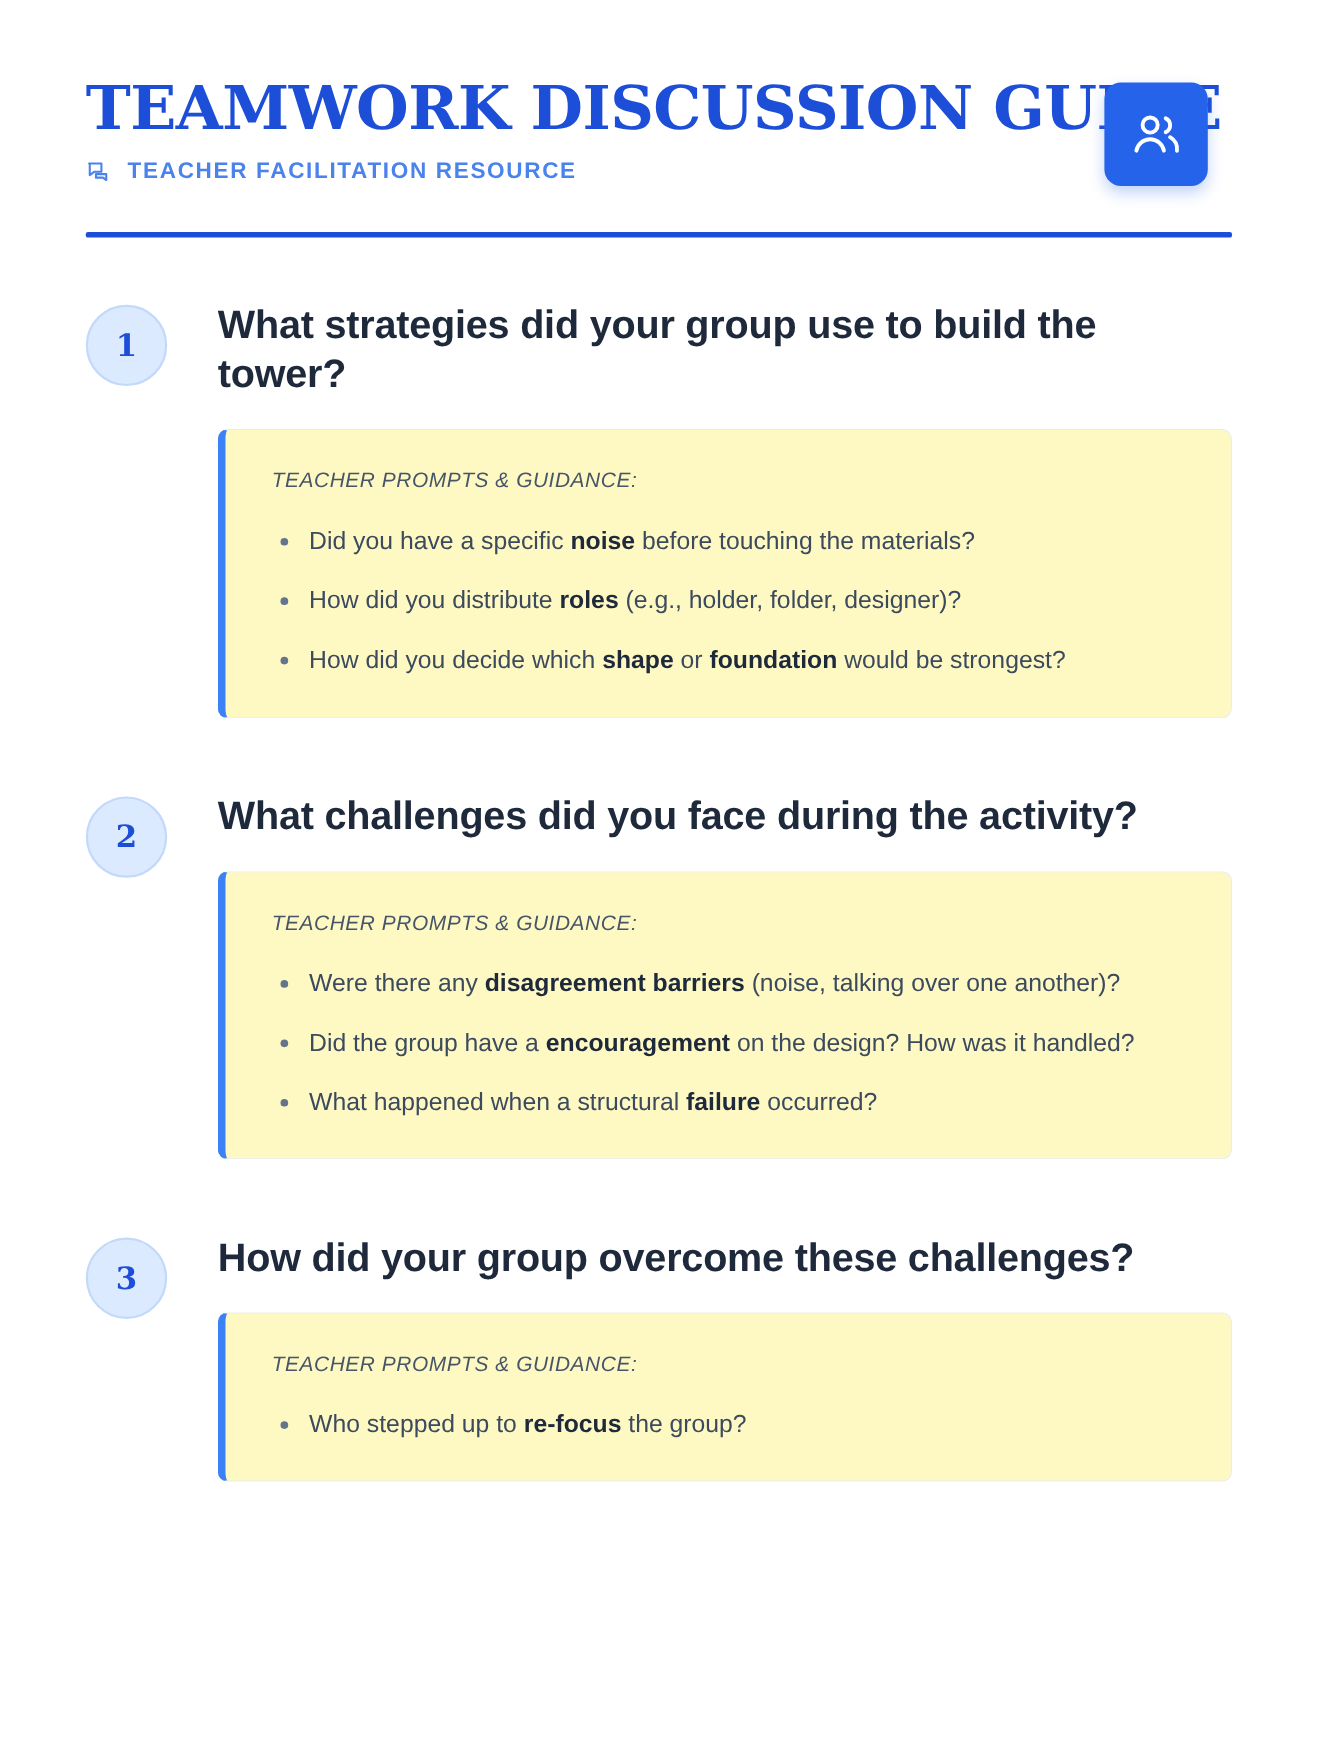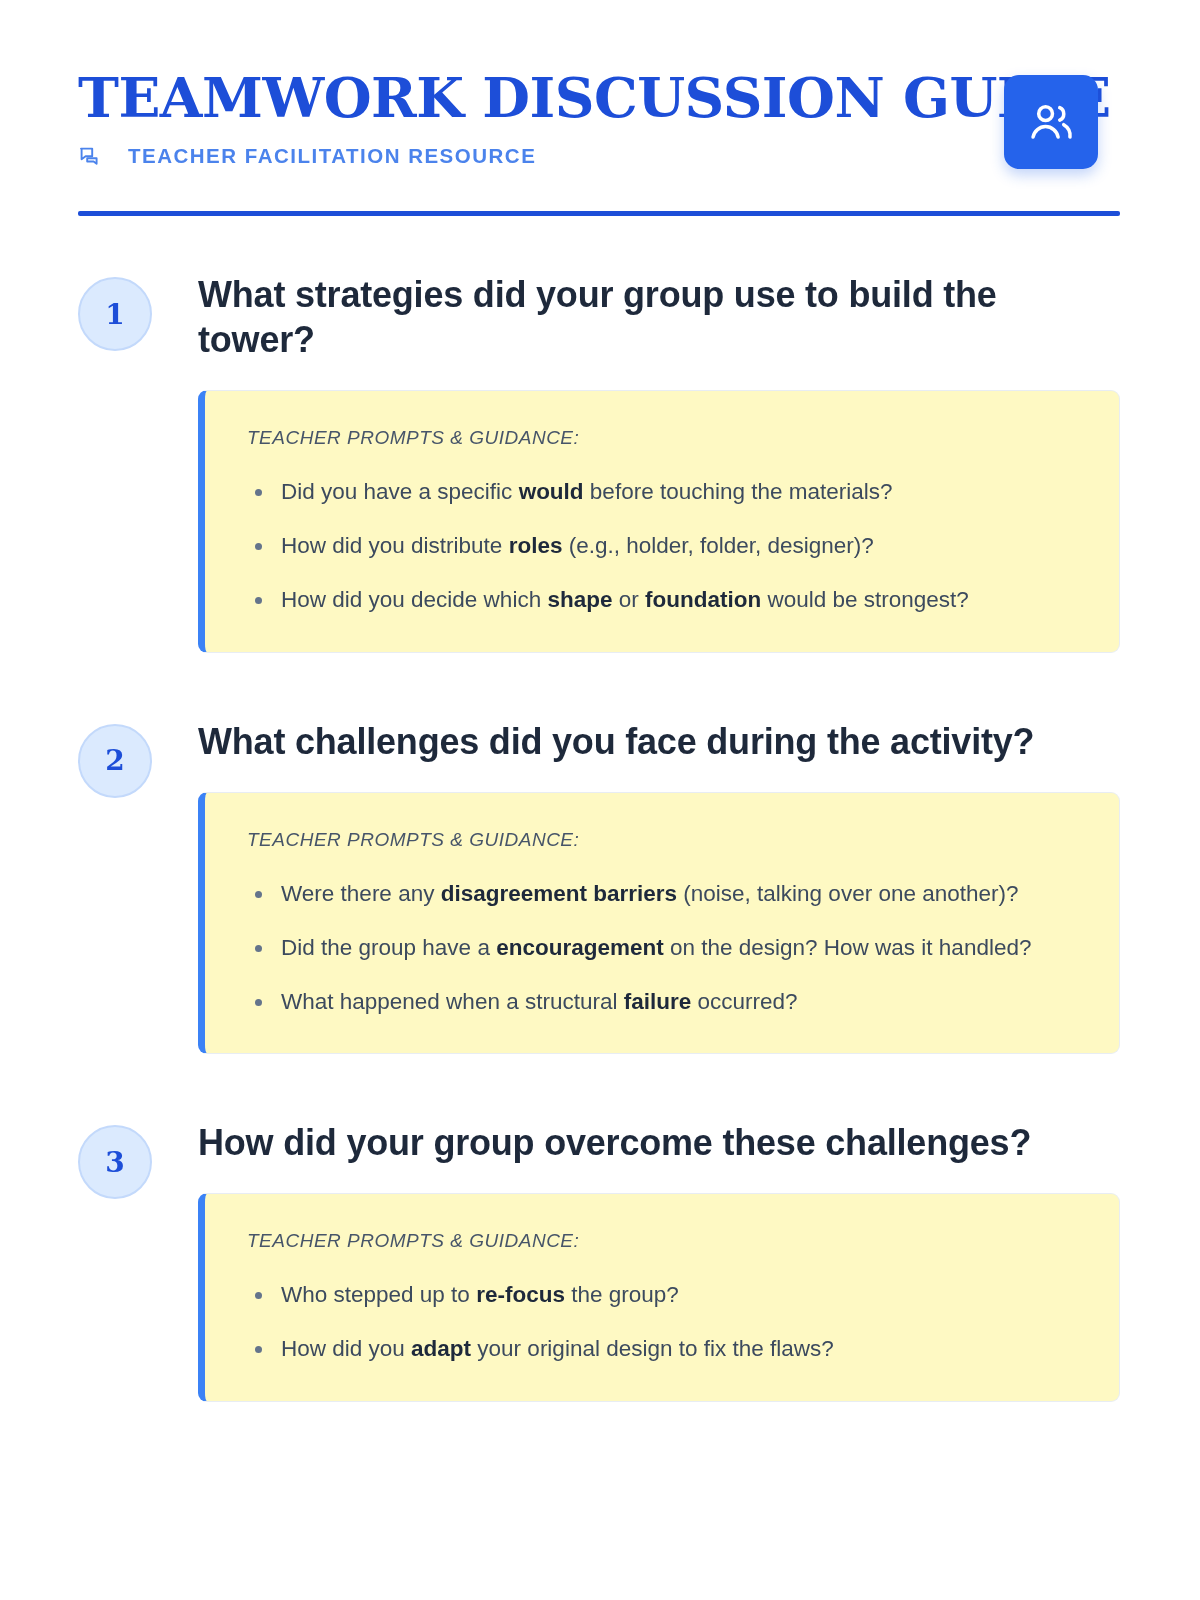--- a/index.html
+++ b/index.html
@@ -42,21 +42,21 @@
     font-size: 55px;
     line-height: 1.02;
     letter-spacing: -0.5px;
     color: #1d4ed8;
     margin: 0;
     white-space: nowrap;
   }
   .subtitle-row {
     display: flex;
     align-items: center;
-    gap: 26px;
+    gap: 14px;
     margin-top: 18px;
   }
   .subtitle-icon {
     display: inline-flex;
     align-items: center;
     justify-content: center;
     width: 24px;
     height: 24px;
     flex: 0 0 auto;
   }
@@ -219,21 +219,21 @@
 
   <div class="questions">
 
     <section class="q-block">
       <div class="q-number">1</div>
       <div class="q-body">
         <h2 class="q-title">What strategies did your group use to build the tower?</h2>
         <div class="prompt-box">
           <p class="prompt-label">TEACHER PROMPTS &amp; GUIDANCE:</p>
           <ul class="prompt-list">
-            <li>Did you have a specific <b>would</b> before touching the materials?</li>
+            <li>Did you have a specific <b>noise</b> before touching the materials?</li>
             <li>How did you distribute <b>roles</b> (e.g., holder, folder, designer)?</li>
             <li>How did you decide which <b>shape</b> or <b>foundation</b> would be strongest?</li>
           </ul>
         </div>
       </div>
     </section>
 
     <section class="q-block">
       <div class="q-number">2</div>
       <div class="q-body">
@@ -250,20 +250,19 @@
     </section>
 
     <section class="q-block">
       <div class="q-number">3</div>
       <div class="q-body">
         <h2 class="q-title">How did your group overcome these challenges?</h2>
         <div class="prompt-box">
           <p class="prompt-label">TEACHER PROMPTS &amp; GUIDANCE:</p>
           <ul class="prompt-list">
             <li>Who stepped up to <b>re-focus</b> the group?</li>
-            <li>How did you <b>adapt</b> your original design to fix the flaws?</li>
           </ul>
         </div>
       </div>
     </section>
 
   </div>
 </div>
 
 </body></html>

